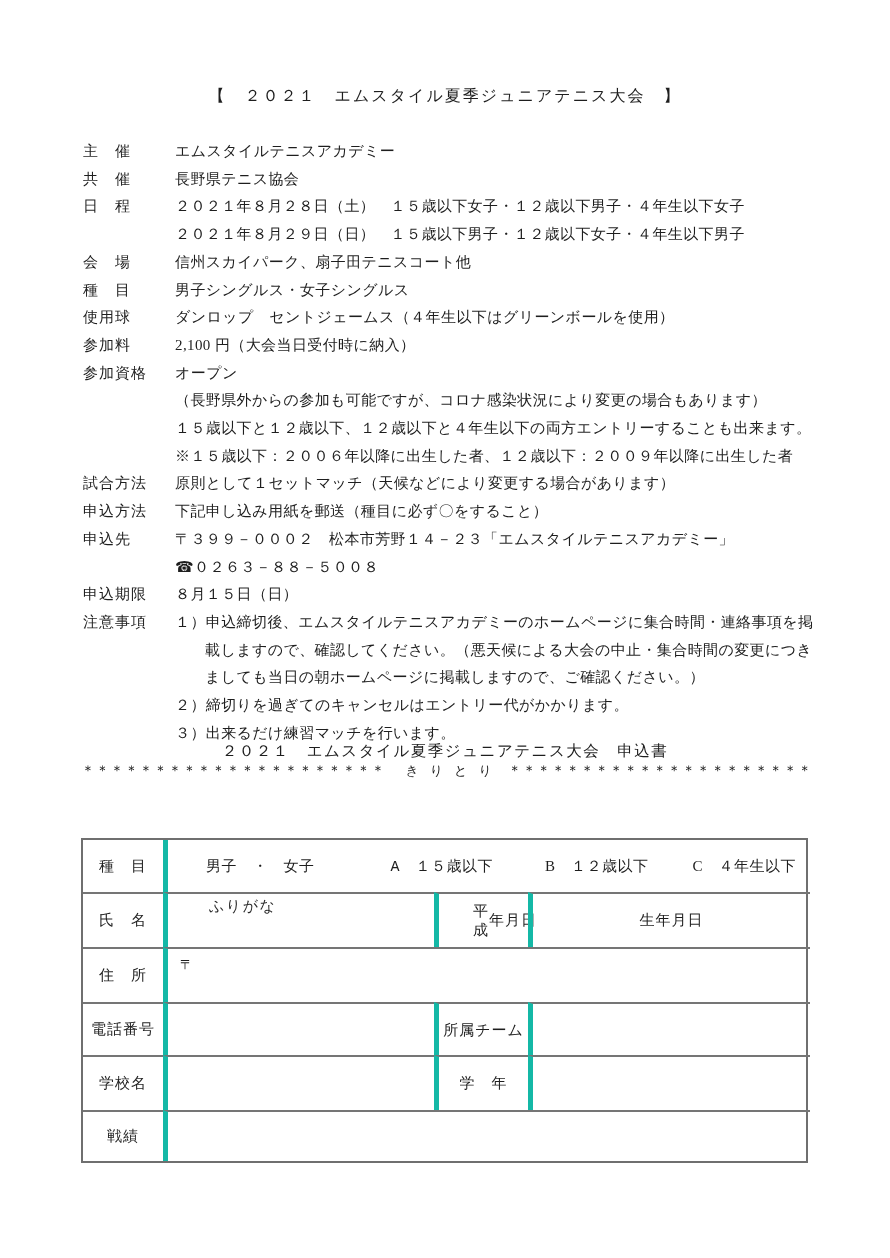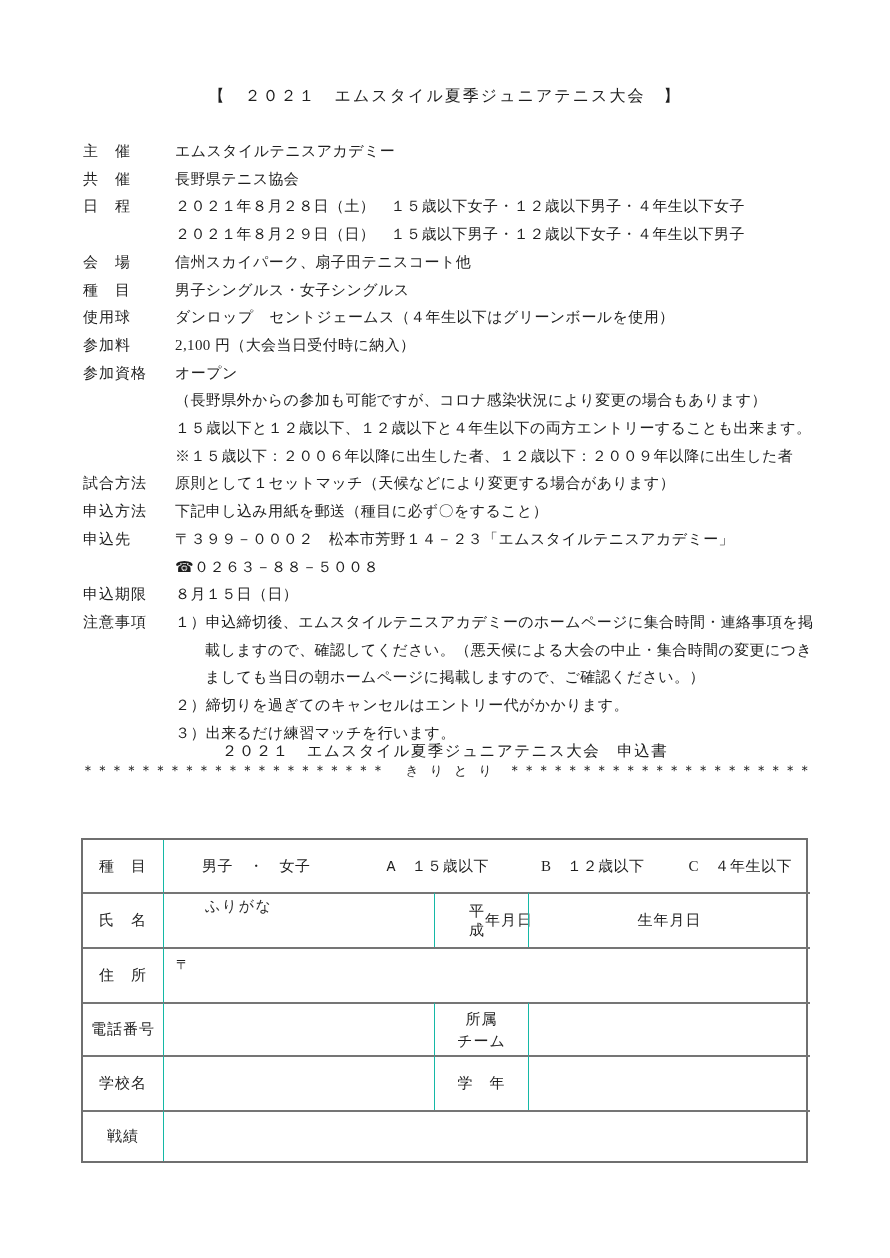--- a/index.html
+++ b/index.html
@@ -53,21 +53,21 @@
     position: absolute; top: 838px; left: 81px;
     width: 727px;
     display: grid;
     grid-template-columns: 80px 271px 94px 282px;
     grid-template-rows: 52px 55px 55px 53px 55px 51px;
     border: 2px solid #6f6f6f;
     background: #ffffff;
     font-size: 15px;
   }
   .cell {
-    border-left: 1px solid #14b8a6;
+    border-left: 5px solid #14b8a6;
     border-top: 2px solid #757575;
     position: relative;
   }
   .cell.c1 { border-left: none; }
   .cell.r1 { border-top: none; }
   .cell.merged { grid-column: 2 / 5; }
   .label-cell {
     display: flex; align-items: center; justify-content: center;
     letter-spacing: 1px; text-align: center;
   }
@@ -82,21 +82,21 @@
   .furigana {
     position: absolute; top: 3px; left: 9px;
     font-size: 15px; letter-spacing: 1.5px; color: #2a2a2a; margin-left: 32px;
   }
   .birth-cell {
     display: flex; align-items: center; justify-content: space-between;
     padding: 0 16px 0 34px; letter-spacing: 1px;
   }
   .addr-cell { padding: 7px 0 0 12px; font-size: 13px; }
   .team-cell {
-    display: flex; flex-direction: column;
+    display: flex; flex-direction: row;
     align-items: center; justify-content: center;
     line-height: 22px; letter-spacing: 1px;
   }
 </style>
 </head>
 <body>
 
 <div class="doc">
 
   <div class="doc-title">【　２０２１　エムスタイル夏季ジュニアテニス大会　】</div>

